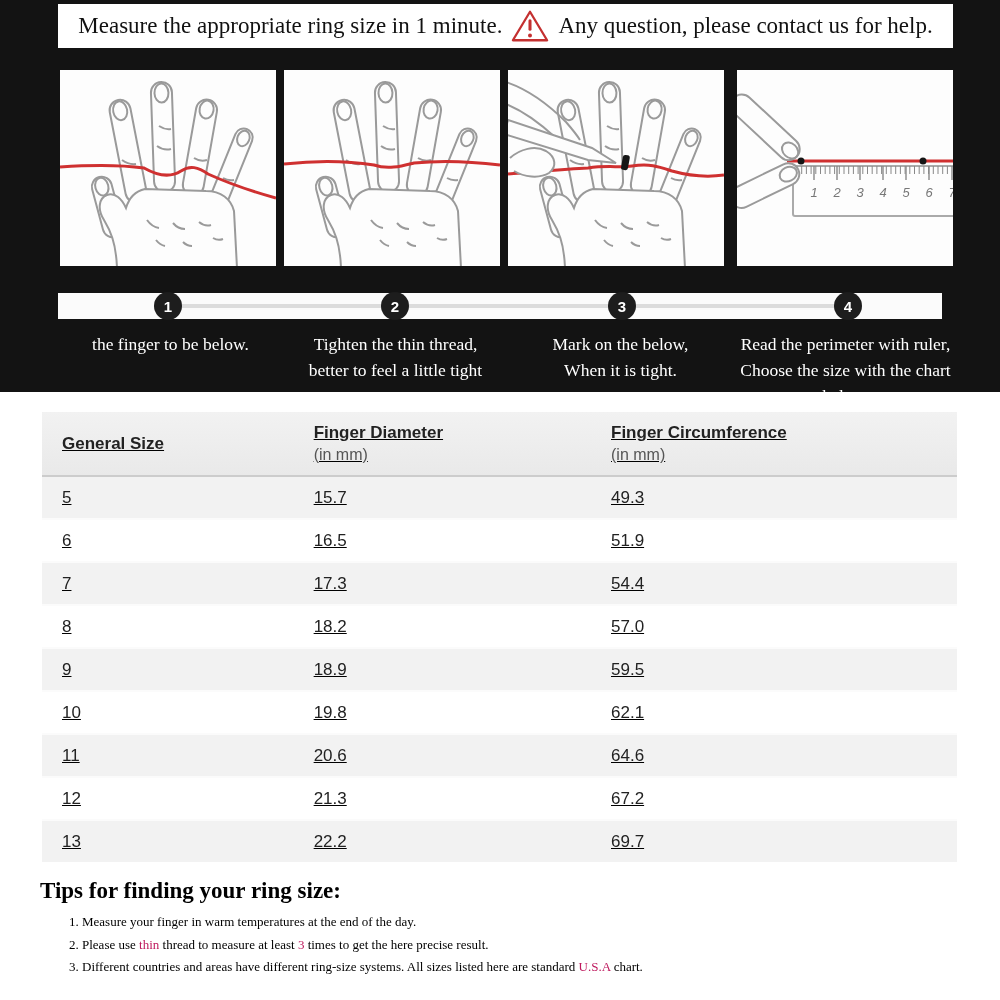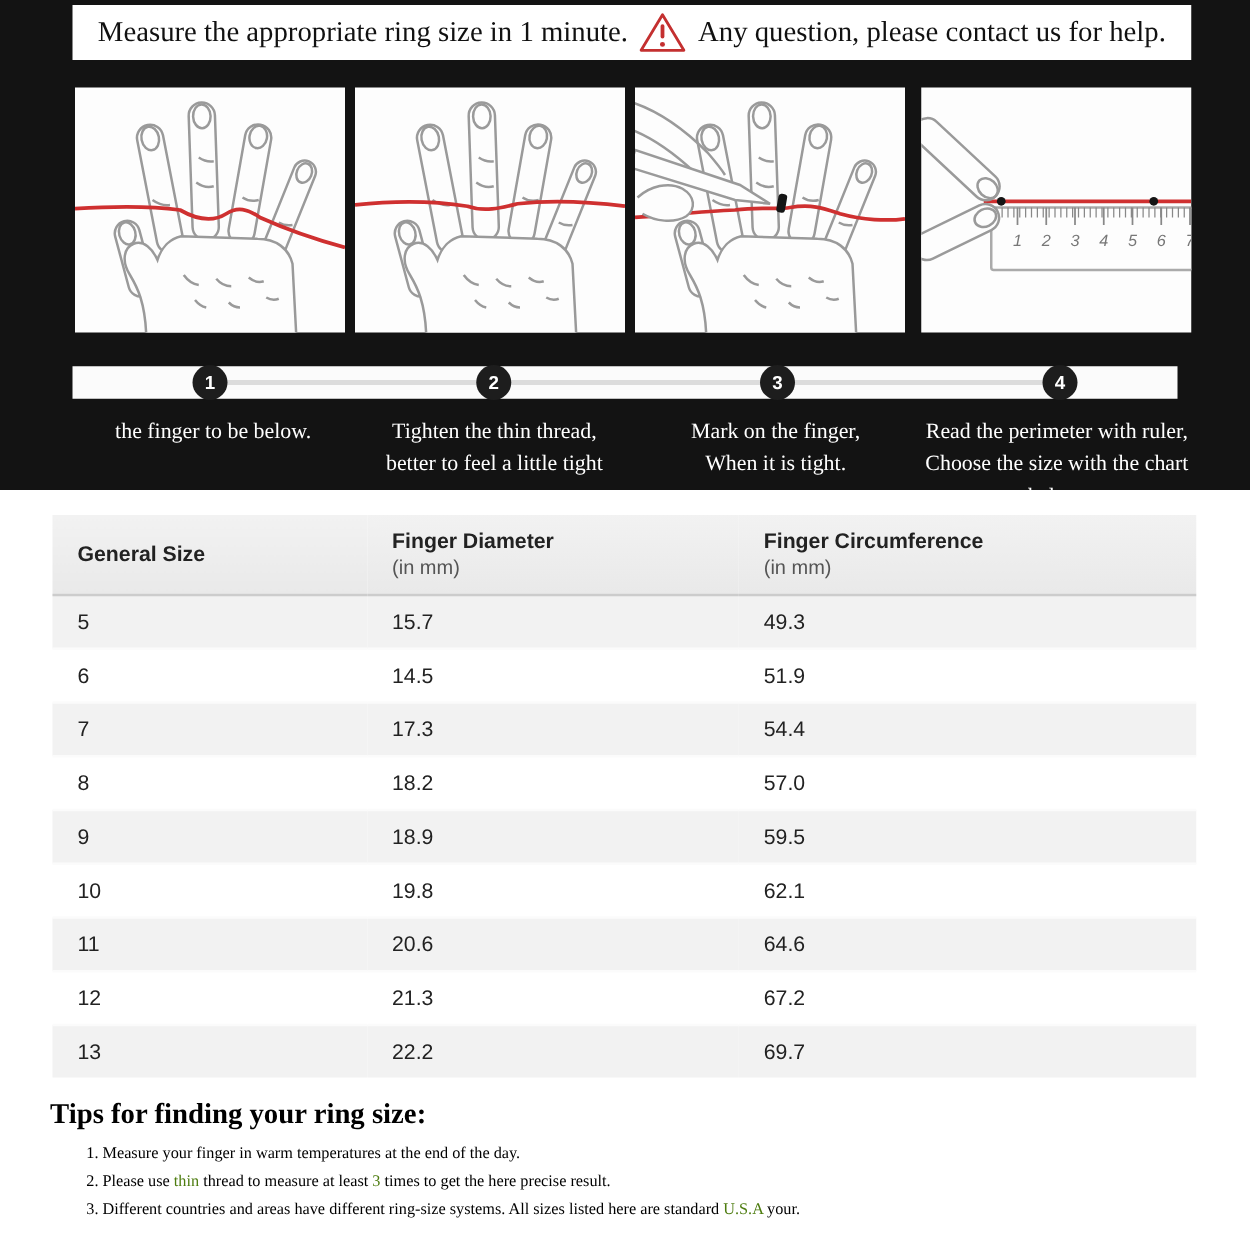--- a/index.html
+++ b/index.html
@@ -25,35 +25,35 @@
   .stepcircle{position:absolute;top:-1px;width:28px;height:28px;border-radius:50%;
               background:#1d1d1d;color:#fff;display:flex;align-items:center;justify-content:center;
               font-family:"Liberation Sans",sans-serif;font-weight:bold;font-size:15px;}
   .sc1{left:96px;} .sc2{left:323px;} .sc3{left:550px;} .sc4{left:776px;}
 
   .stepcaptions{margin:12px 0 0 58px;width:900px;display:flex;}
   .stepcaption{flex:1 1 0;text-align:center;color:#ffffff;font-size:17.5px;line-height:26px;}
 
   
   .size-table{margin:20px 0 0 42px;width:915px;border-collapse:collapse;table-layout:fixed;
-              font-family:"Liberation Sans","DejaVu Sans",sans-serif;}
+              font-family:"Liberation Sans","DejaVu Sans",sans-serif;text-decoration:underline;}
   .size-table col.c1{width:27.5%;} .size-table col.c2{width:32.5%;} .size-table col.c3{width:40%;}
   .size-table th{background:linear-gradient(#f2f2f2,#e9e9e9);border-bottom:2px solid #cccccc;
                  text-align:left;vertical-align:middle;padding:11px 0 11px 20px;font-weight:normal;}
   .th-main{font-weight:bold;font-size:17px;color:#222;}
   .th-sub{font-size:16px;color:#555;margin-top:3px;}
   .size-table td{padding:11px 0 10px 20px;font-size:17px;color:#222;}
   .size-table tbody tr{border-top:2px solid #fbfbfb;}
   .size-table tbody tr.stripe{background:#f2f2f2;}
 
   
   .tips{margin:16px 0 0 40px;color:#000;}
   .tips-heading{font-size:23px;margin-bottom:7px;font-weight:bold;}
   .tip-line{font-size:13px;line-height:22.6px;margin-left:29px;}
-  .red{color:#4d7c0f;}
+  .red{color:#be185d;}
 </style>
 </head>
 <body>
 
 <div>
 
   <div class="black-section">
 
     <div class="banner">
       <span>Measure the appropriate ring size in 1 minute.</span>
@@ -214,21 +214,21 @@
 
     <div class="stepcaptions">
       <div class="stepcaption">
         <div>the finger to be below.</div>
       </div>
       <div class="stepcaption">
         <div>Tighten the thin thread,</div>
         <div>better to feel a little tight</div>
       </div>
       <div class="stepcaption">
-        <div>Mark on the finger,</div>
+        <div>Mark on the below,</div>
         <div>When it is tight.</div>
       </div>
       <div class="stepcaption">
         <div>Read the perimeter with ruler,</div>
         <div>Choose the size with the chart below.</div>
       </div>
     </div>
   </div>
 
   <table class="size-table">
@@ -253,21 +253,21 @@
       </tr>
     </thead>
     <tbody id="size-rows">
         <tr class="stripe">
           <td>5</td>
           <td>15.7</td>
           <td>49.3</td>
         </tr>
         <tr>
           <td>6</td>
-          <td>14.5</td>
+          <td>16.5</td>
           <td>51.9</td>
         </tr>
         <tr class="stripe">
           <td>7</td>
           <td>17.3</td>
           <td>54.4</td>
         </tr>
         <tr>
           <td>8</td>
           <td>18.2</td>
@@ -299,17 +299,17 @@
           <td>69.7</td>
         </tr>
       </tbody>
   </table>
 
   <div class="tips">
     <div class="tips-heading">Tips for finding your ring size:</div>
     <div id="tips-list">
         <div class="tip-line"><span>1. Measure your finger in warm temperatures at the end of the day.</span></div>
         <div class="tip-line"><span>2. Please use </span><span class="red">thin</span><span> thread to measure at least </span><span class="red">3</span><span> times to get the here precise result.</span></div>
-        <div class="tip-line"><span>3. Different countries and areas have different ring-size systems. All sizes listed here are standard </span><span class="red">U.S.A</span><span> your.</span></div>
+        <div class="tip-line"><span>3. Different countries and areas have different ring-size systems. All sizes listed here are standard </span><span class="red">U.S.A</span><span> chart.</span></div>
       </div>
   </div>
 
 </div>
 
 </body></html>

